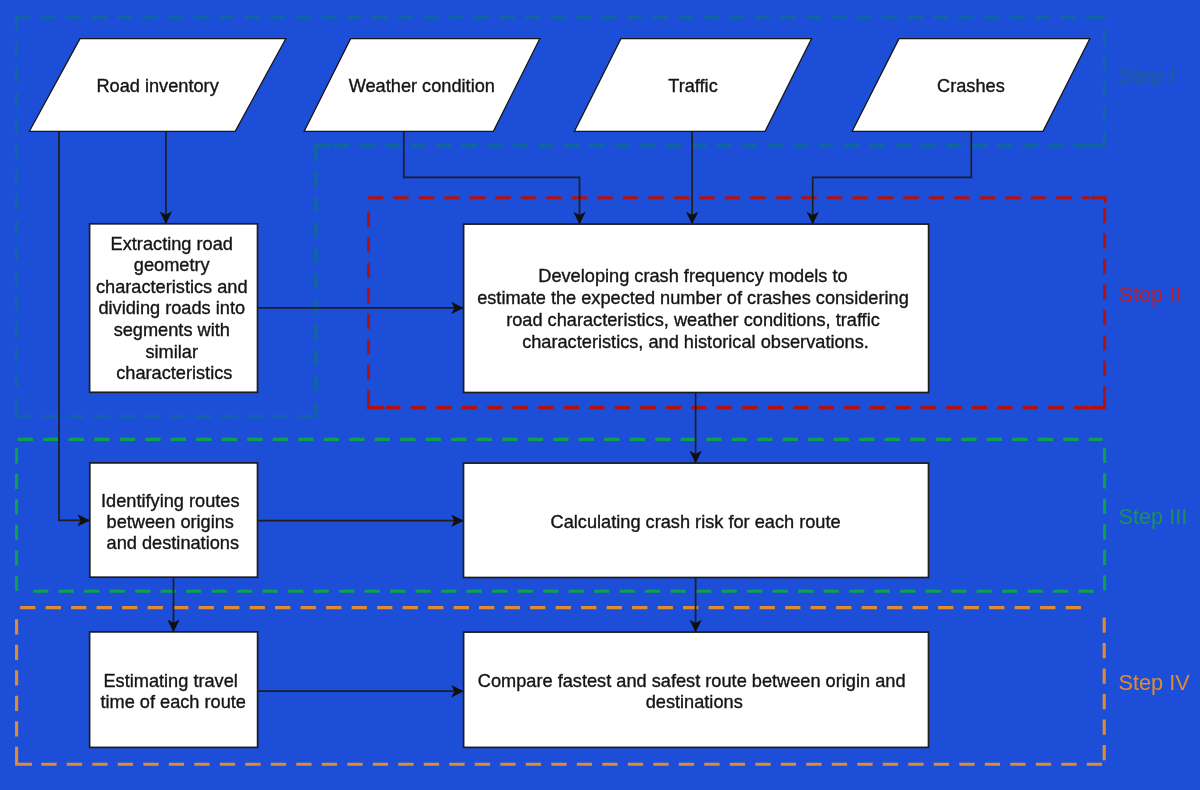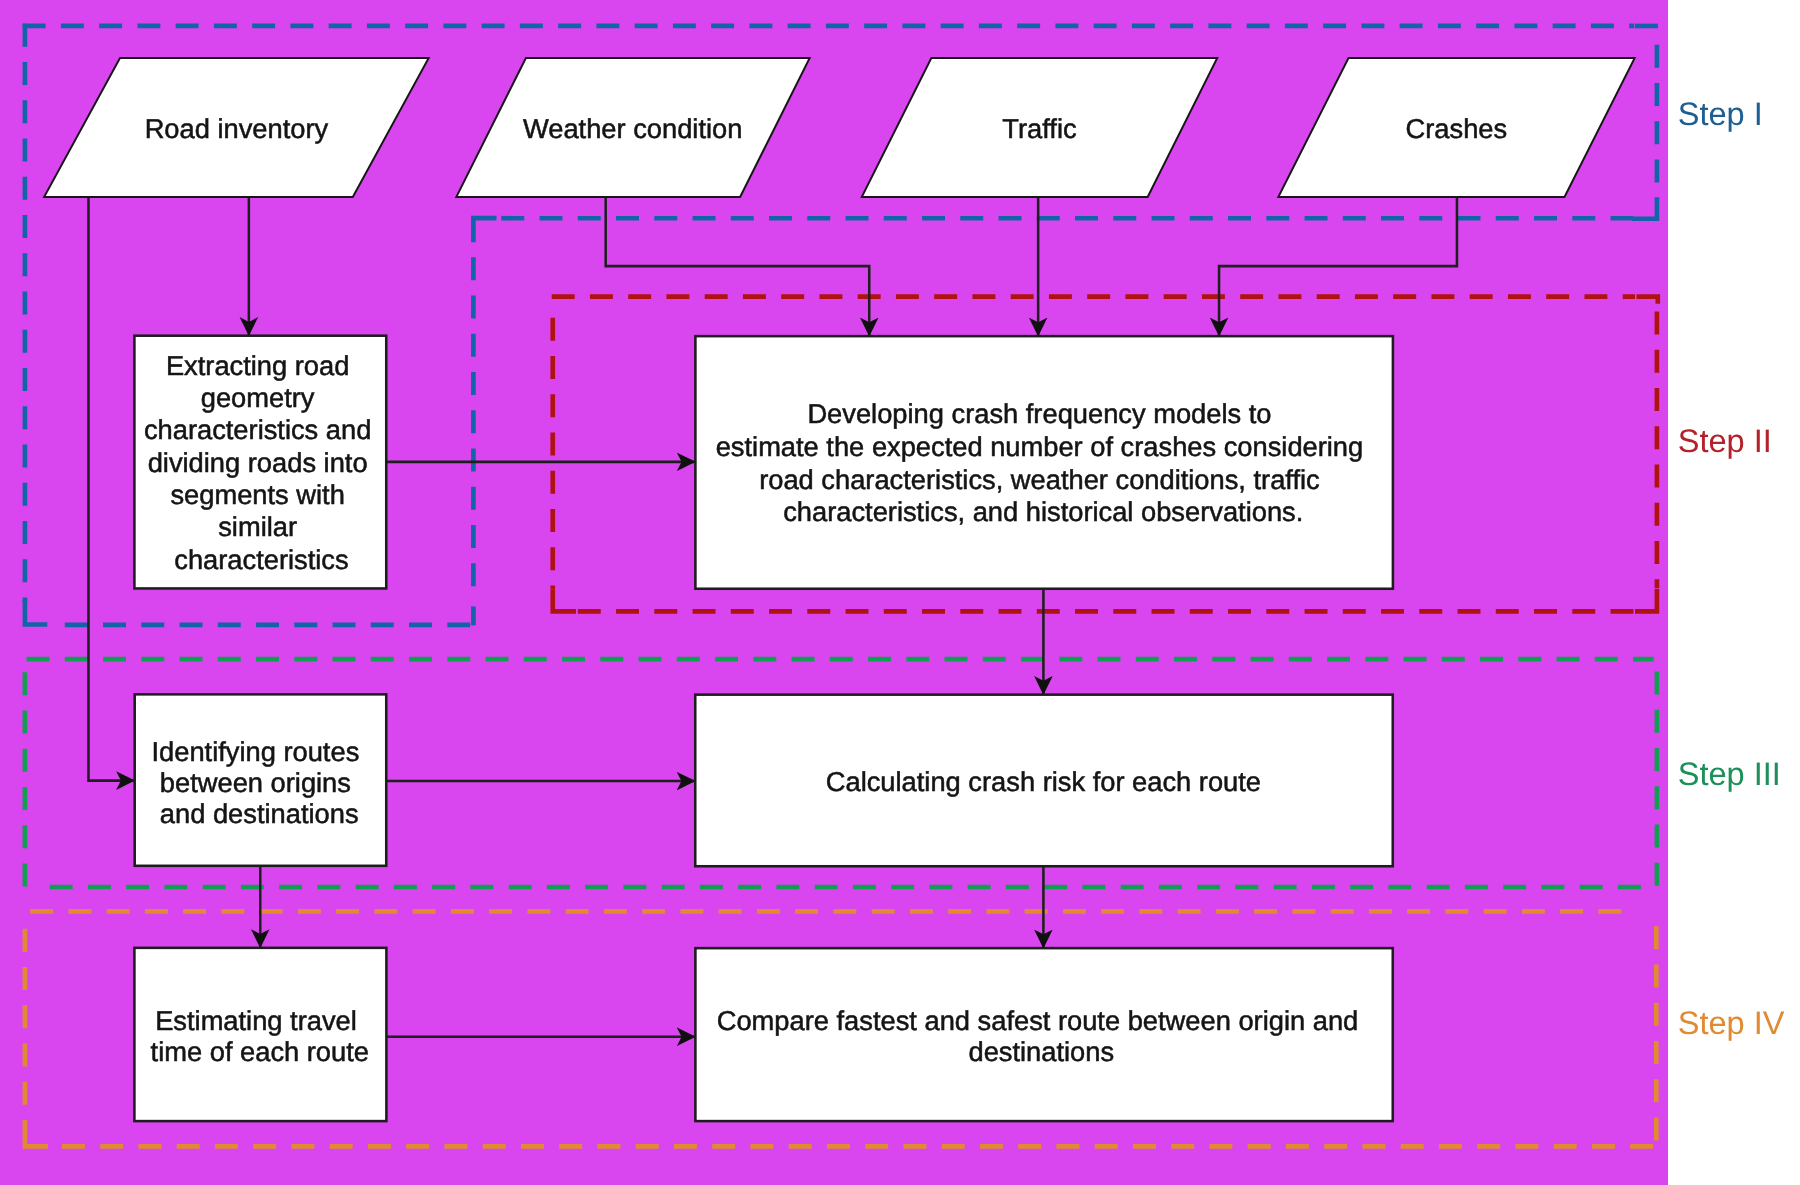--- a/index.html
+++ b/index.html
@@ -1,19 +1,19 @@
 <!DOCTYPE html>
 <html><head>
 <meta charset="utf-8">
 <title>Crash risk route methodology flowchart</title>
 <style>
   html,body{margin:0;padding:0;background:#ffffff;}
   body{width:1200px;height:790px;overflow:hidden;
        font-family:"Liberation Sans","DejaVu Sans",sans-serif;}
-  #stage{position:relative;width:1112px;height:790px;background:#d946ef;}
+  #stage{position:relative;width:1200px;height:790px;background:#1d4ed8;}
   svg text{will-change:opacity;}
   svg.layer{position:absolute;left:0;top:0;width:1200px;height:790px;}
   .nodetext{font-family:"Liberation Sans","DejaVu Sans",sans-serif;
             font-size:18.2px;fill:#141414;stroke:#141414;stroke-width:0.35px;
             paint-order:stroke fill;text-anchor:middle;}
   .steplabel{font-family:"Liberation Sans","DejaVu Sans",sans-serif;
              font-size:21.7px;}
 </style>
 </head>
 <body>

